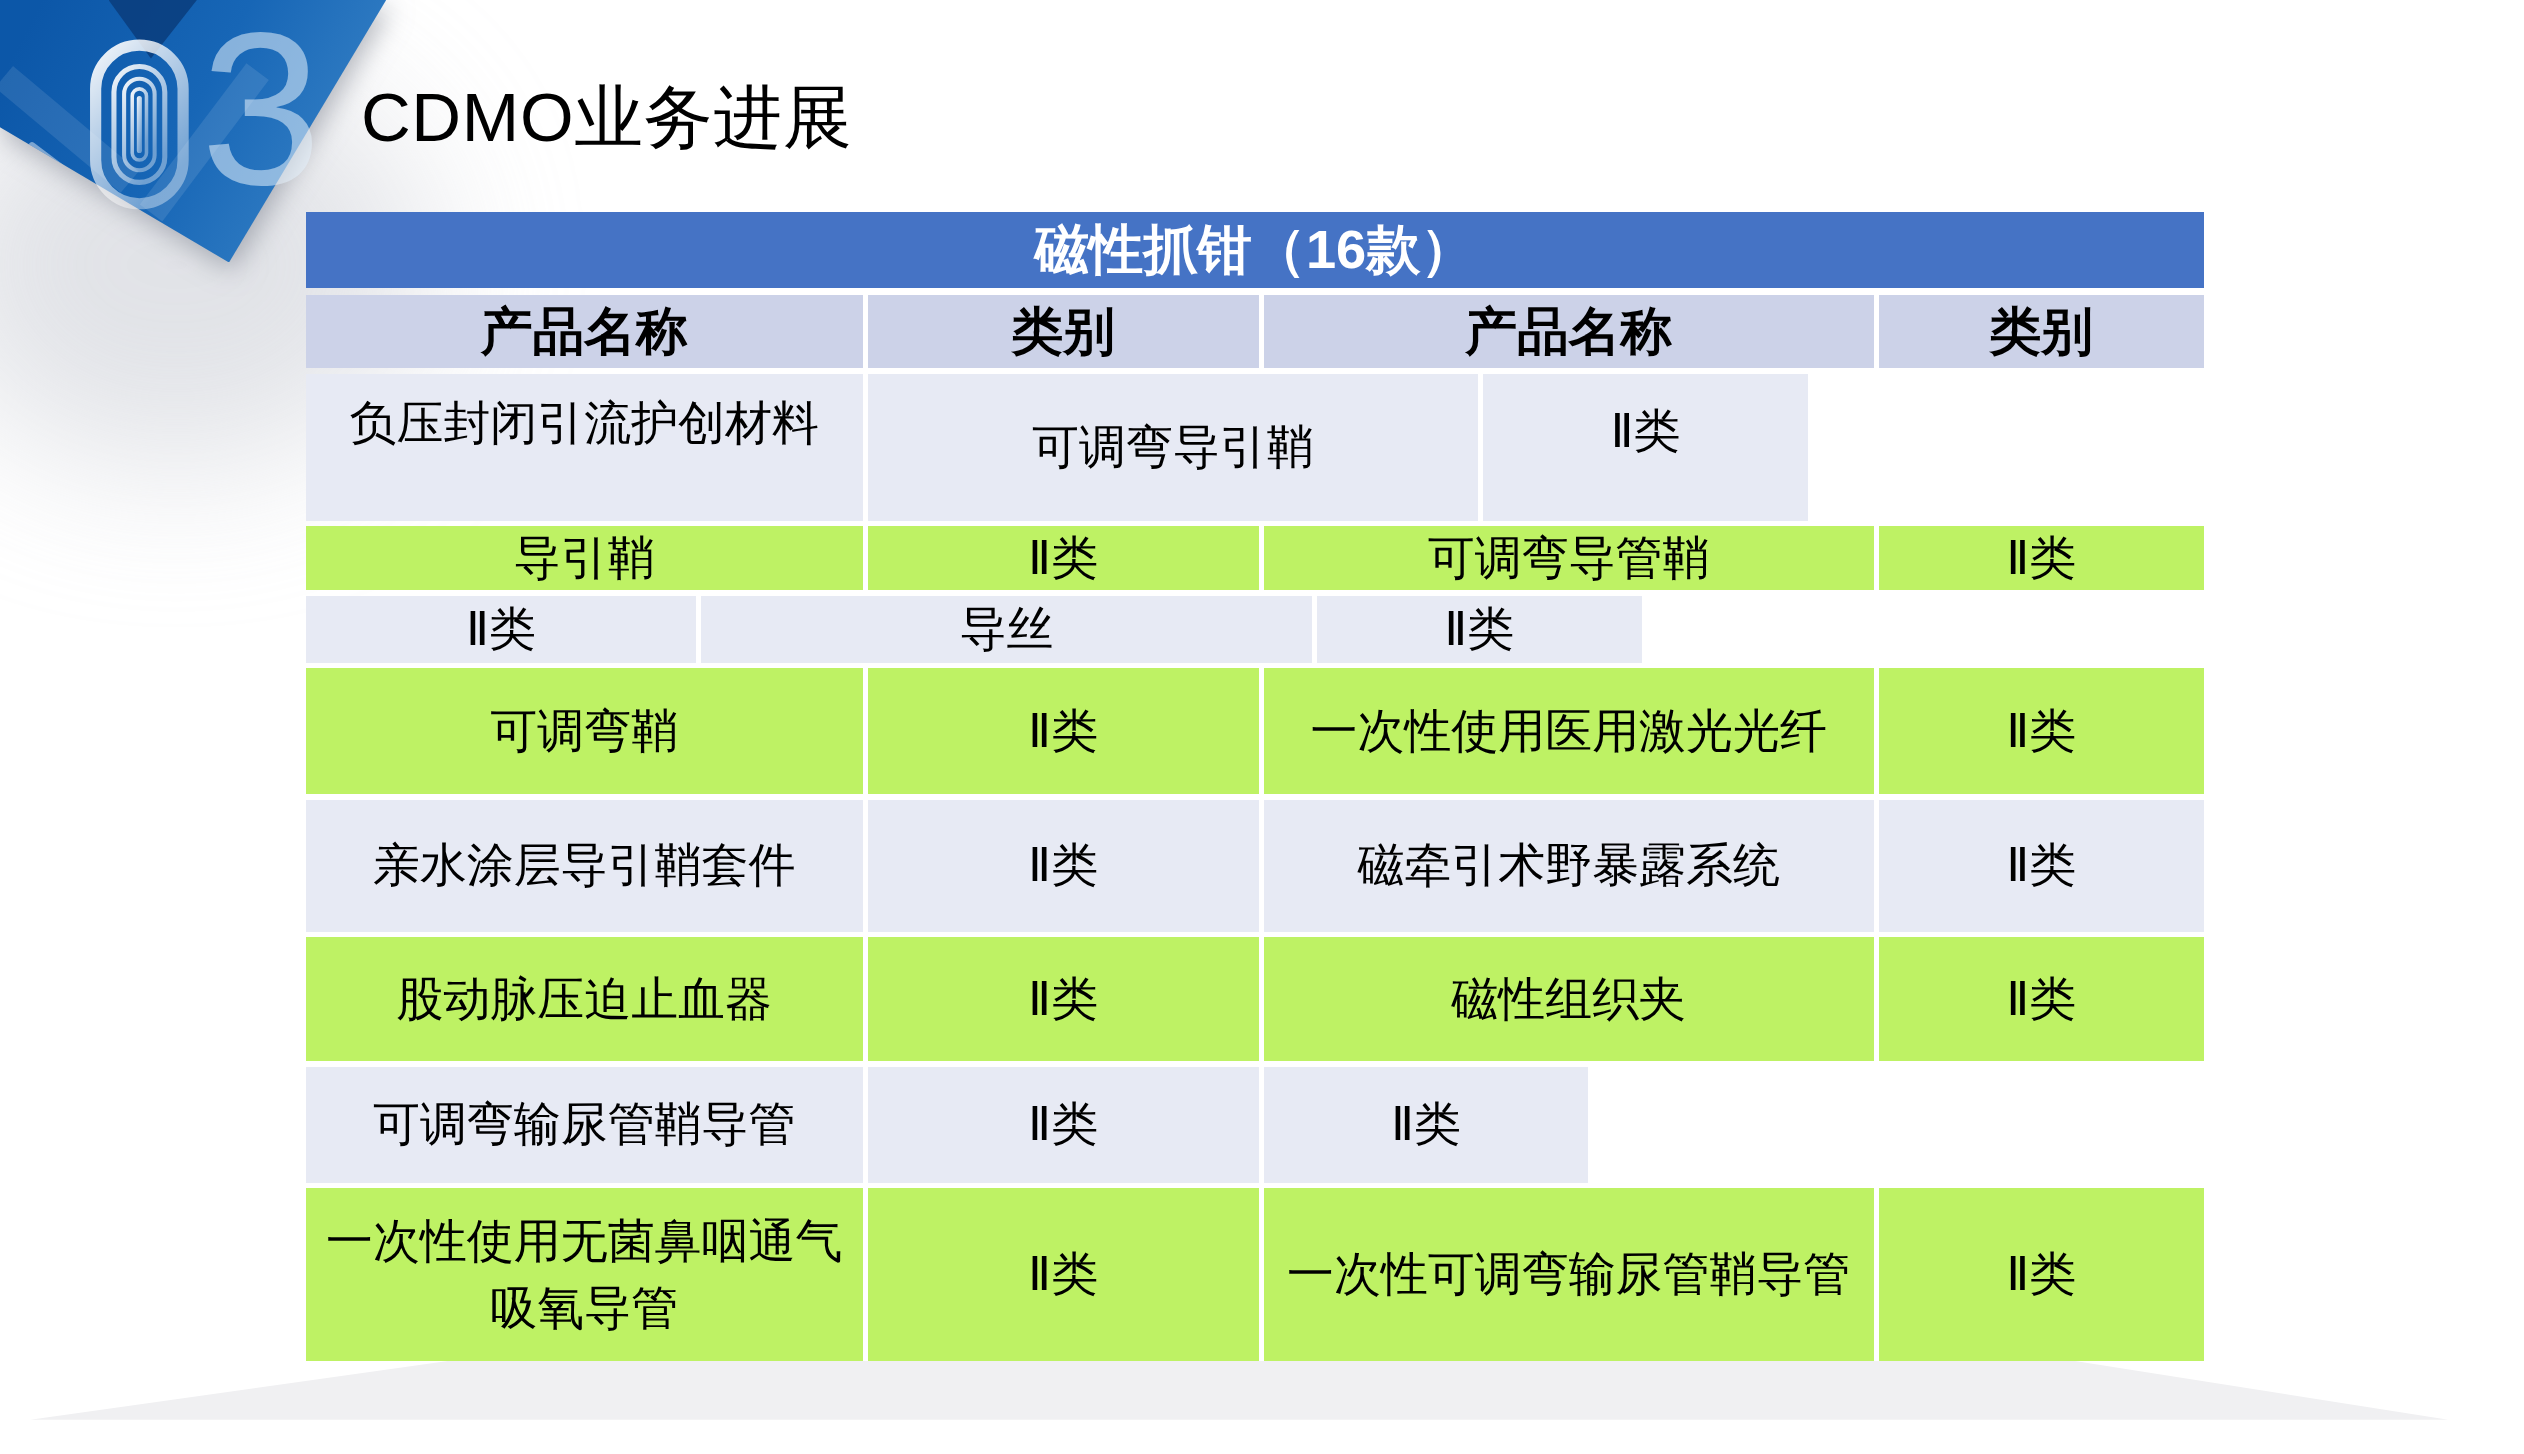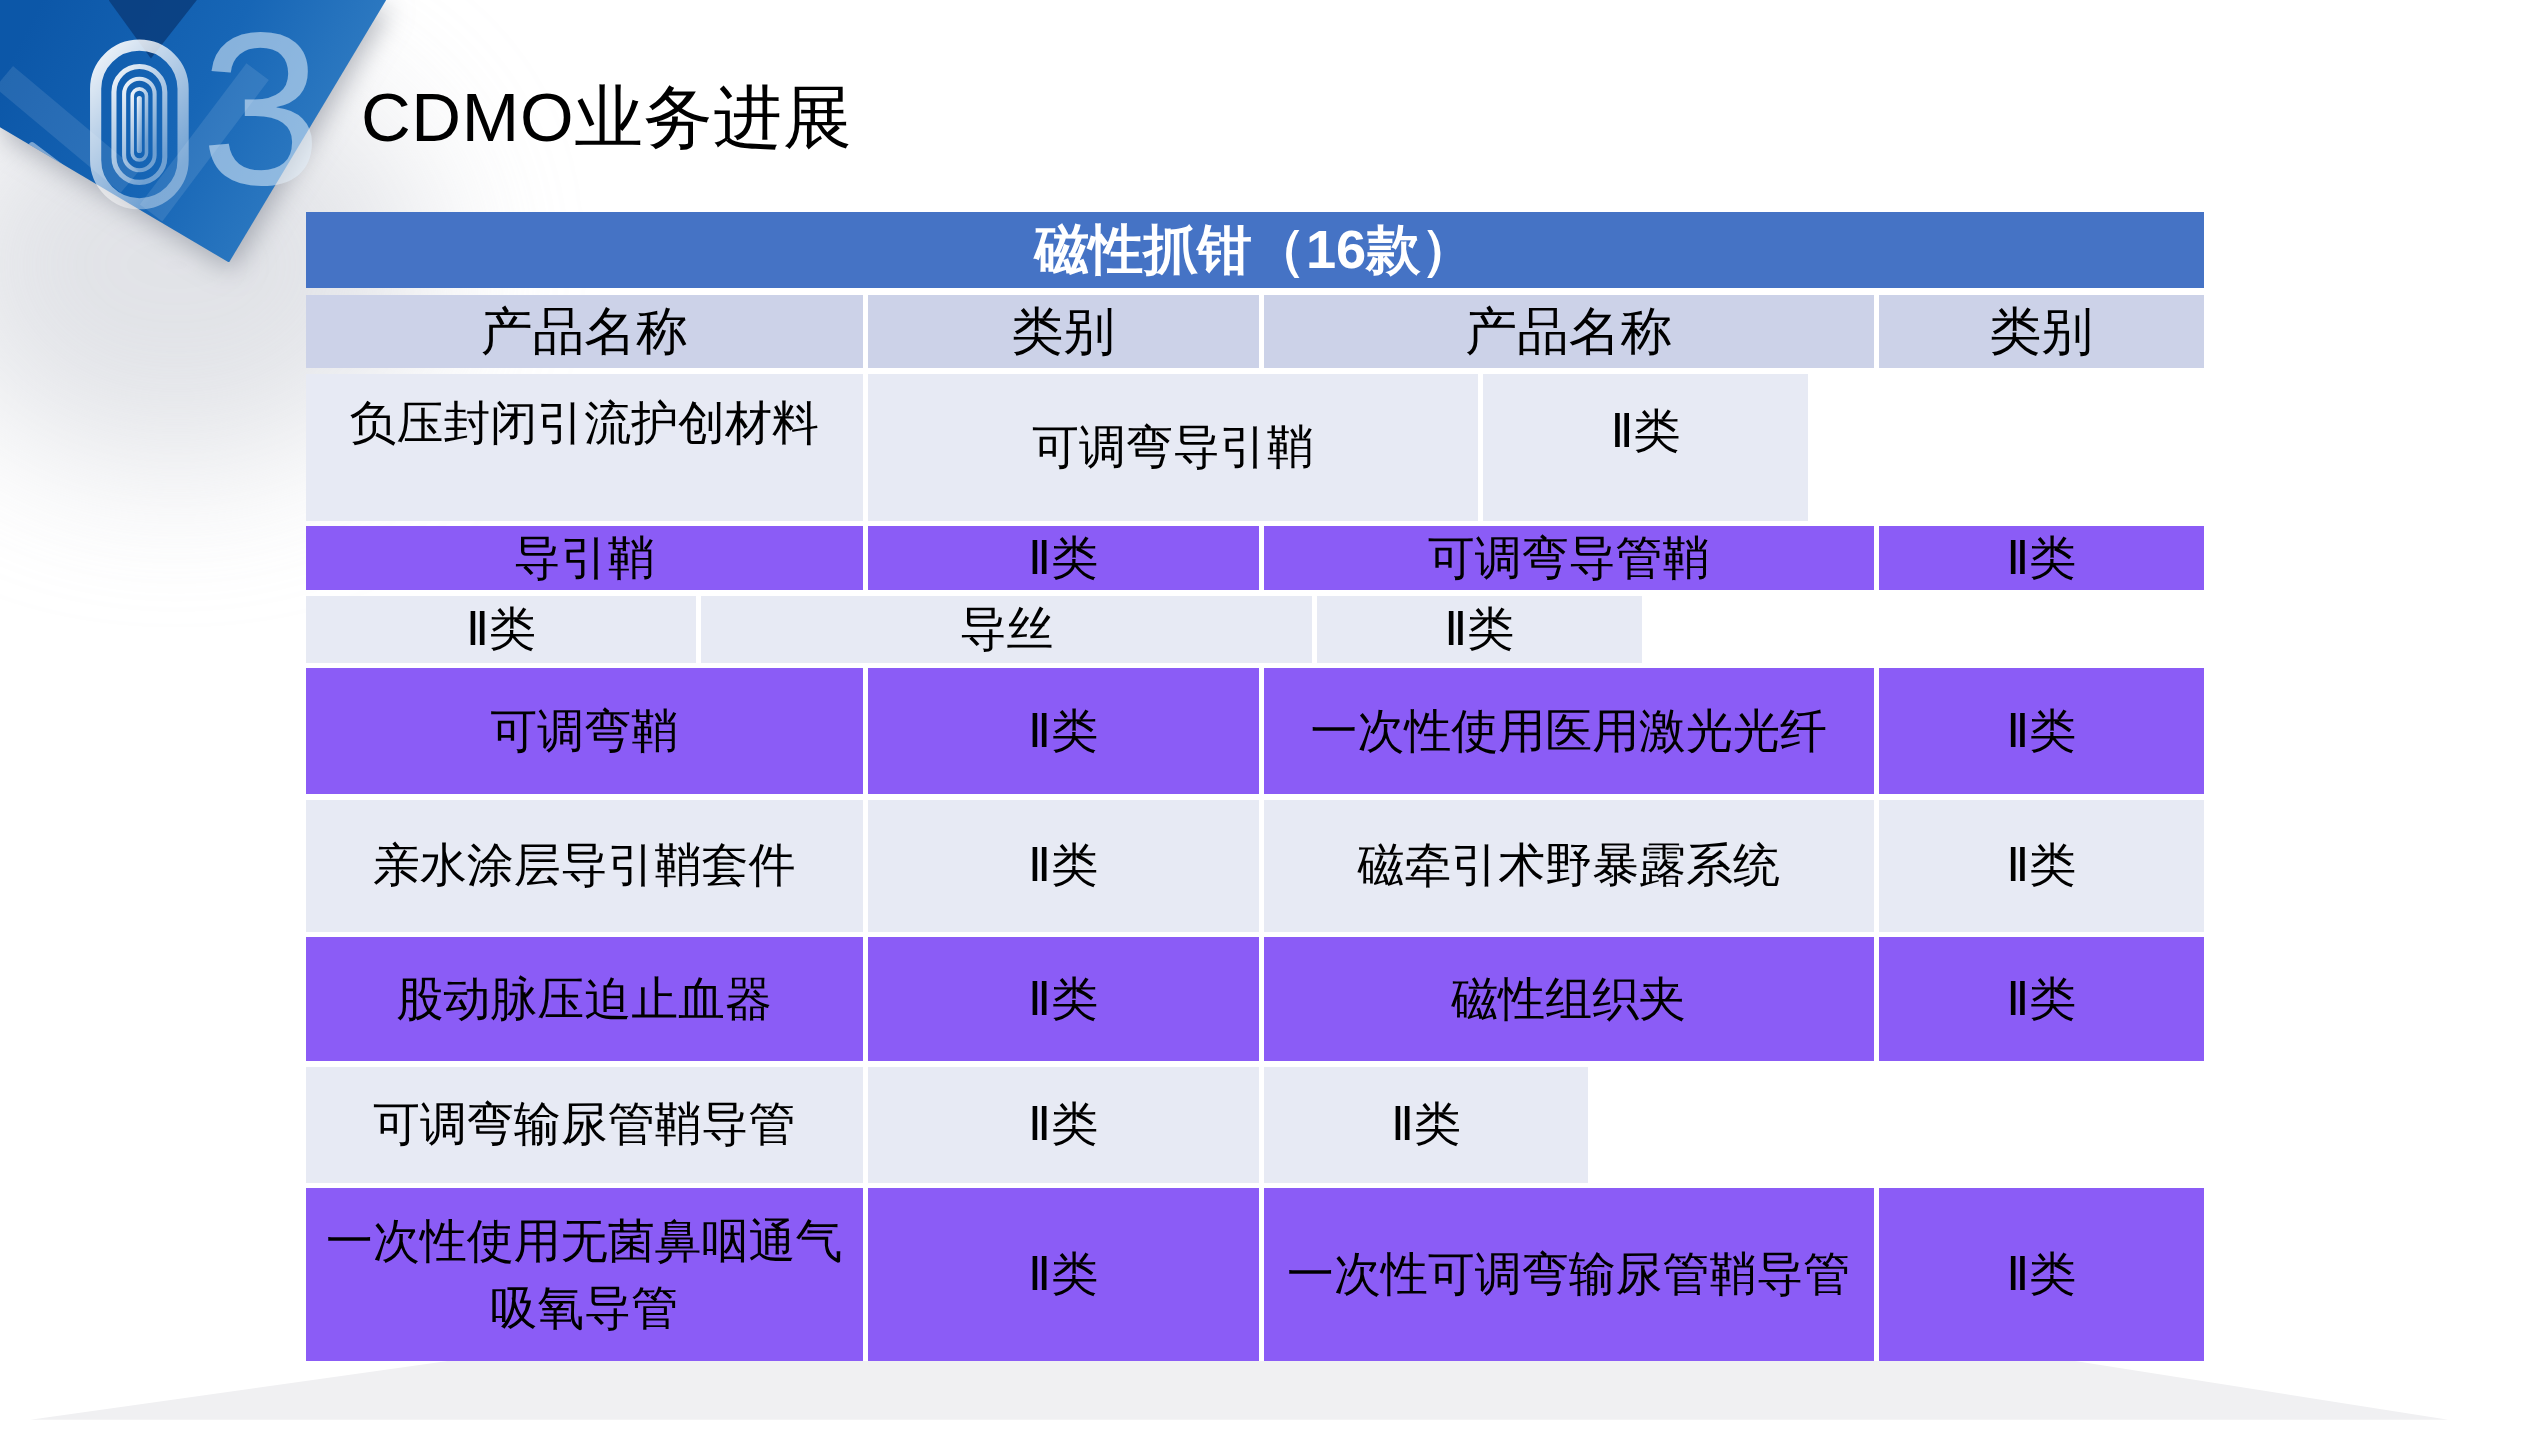--- a/index.html
+++ b/index.html
@@ -82,31 +82,31 @@
   .tbl-header {
     width: 100%; height: 3.03vw; margin-bottom: 0.24vw;
     background: #4573c5;
     display: flex; align-items: center; justify-content: center;
     color: #fff; font-size: 2.15vw; font-weight: 700;
   }
   .t-row { display: flex; width: 100%; margin-bottom: 0.22vw; }
   .t-row:last-child { margin-bottom: 0; }
   .col-head { height: 2.93vw; background: #ccd2e8; }
   .light > div { background: #e7eaf4; }
-  .dark  > div { background: #8b5cf6; }
+  .dark  > div { background: #bef264; }
   .col-head > div { background: #ccd2e8; }
   .r0 { height: 5.82vw; } .r1 { height: 2.52vw; } .r2 { height: 2.66vw; }
   .r3 { height: 4.98vw; } .r4 { height: 5.23vw; } .r5 { height: 4.92vw; }
   .r6 { height: 4.59vw; } .r7 { height: 6.86vw; }
   .t-row > div {
     display: flex; align-items: center; justify-content: center;
     text-align: center; padding: 0.2vw 0.8vw;
     font-size: 1.86vw; line-height: 1.42; font-weight: 400;
   }
-  .col-head > div { font-size: 2.05vw; font-weight: 400; }
+  .col-head > div { font-size: 2.05vw; font-weight: 700; }
   .c0 { width: 22.27vw; border-right: 0.22vw solid #fff; }
   .c1 { width: 15.68vw; border-right: 0.22vw solid #fff; }
   .c2 { width: 24.38vw; border-right: 0.22vw solid #fff; }
   .c3 { width: 12.87vw; }
   
   .r0 .c0 { align-items: flex-start; padding-top: 0.65vw; }
   .r0 .c3 { align-items: flex-start; padding-top: 0.95vw; }
 
   
   .footer-wedge {

